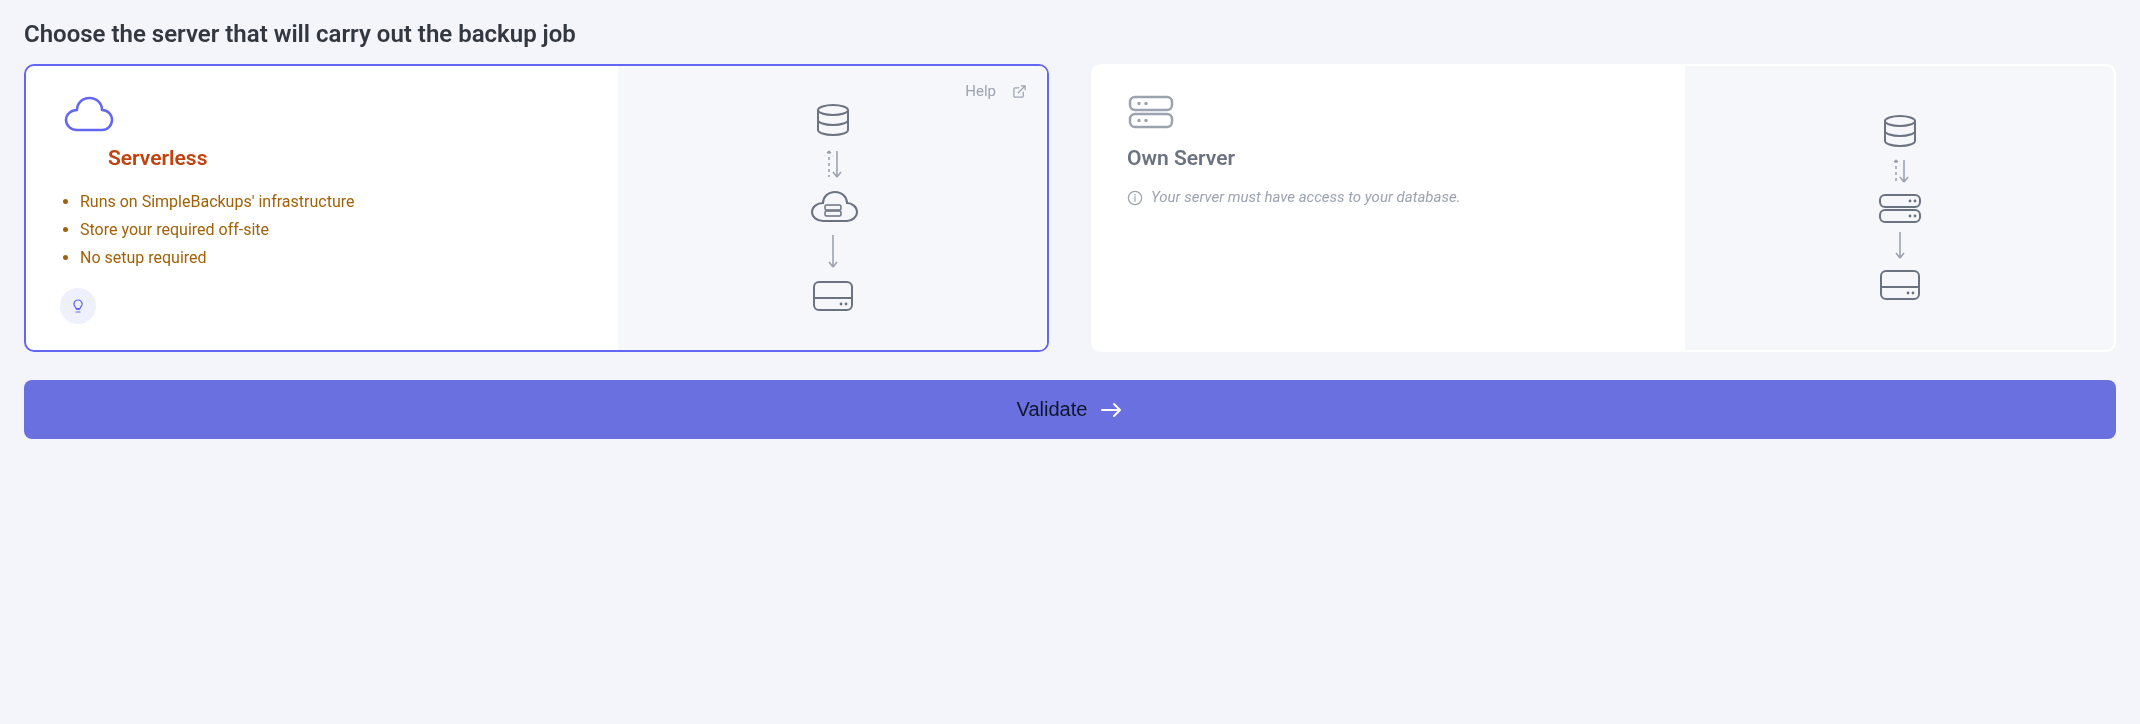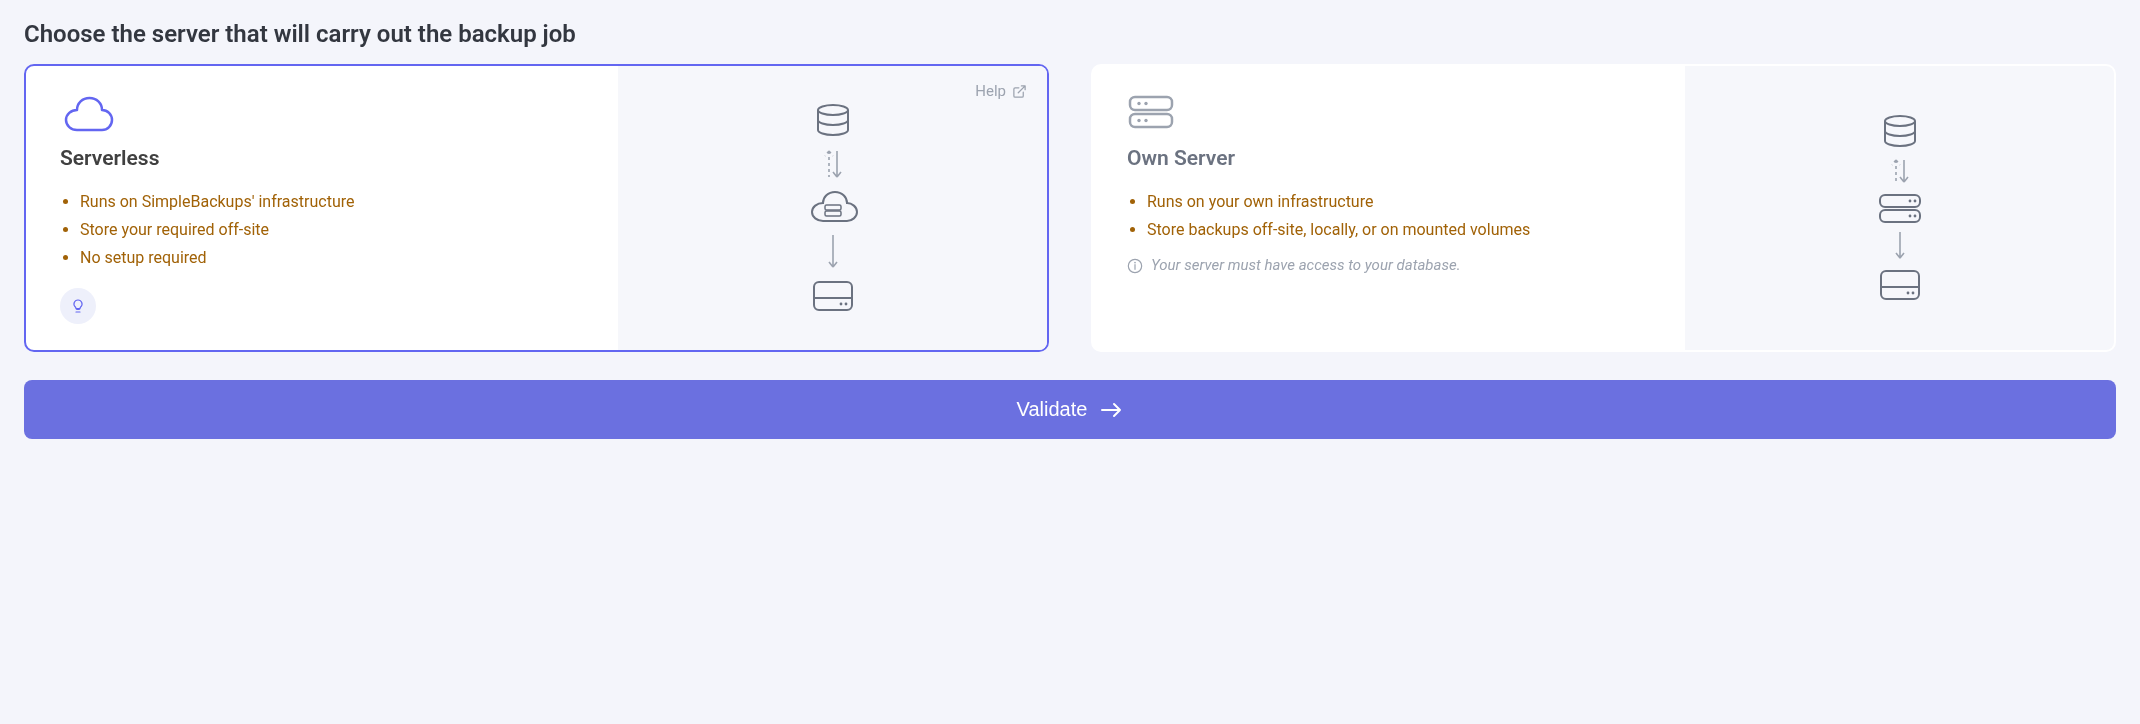--- a/index.html
+++ b/index.html
@@ -51,21 +51,22 @@
     }
     .card-icon {
       margin-bottom: 10px;
     }
     .card-title {
       font-size: 21px;
       font-weight: 600;
       margin-bottom: 18px;
     }
     .card.selected .card-title {
-      color: #404040;
+      color: #c2410c;
+      margin-left: 48px;
     }
     .card:not(.selected) .card-title {
       color: #6b7280;
     }
     .card ul {
       list-style: disc;
       padding-left: 20px;
       color: #a16207;
       font-size: 16px;
       line-height: 1.75;
@@ -82,21 +83,21 @@
       color: #6366f1;
     }
     .help-link {
       position: absolute;
       top: 16px;
       right: 20px;
       color: #9ca3af;
       font-size: 15px;
       display: flex;
       align-items: center;
-      gap: 6px;
+      gap: 16px;
       cursor: pointer;
     }
     .note {
       display: flex;
       align-items: flex-end;
       gap: 8px;
       color: #9ca3af;
       font-style: italic;
       font-size: 15px;
       margin-top: 12px;
@@ -106,21 +107,21 @@
     }
     .diagram {
       display: flex;
       flex-direction: column;
       align-items: center;
       gap: 4px;
     }
     .validate-btn {
       width: 100%;
       background: #6b70e0;
-      color: #ffffff;
+      color: #0f172a;
       border: none;
       border-radius: 8px;
       padding: 18px;
       font-size: 20px;
       font-weight: 500;
       cursor: pointer;
       display: flex;
       align-items: center;
       justify-content: center;
       gap: 14px;
@@ -198,24 +199,20 @@
         <svg width="48" height="38" viewBox="0 0 48 38" fill="none">
           <rect x="3" y="3" width="42" height="13" rx="5" stroke="#9ca3af" stroke-width="2.5" fill="none"></rect>
           <rect x="3" y="20" width="42" height="13" rx="5" stroke="#9ca3af" stroke-width="2.5" fill="none"></rect>
           <circle cx="12" cy="9.5" r="1.7" fill="#9ca3af"></circle>
           <circle cx="19" cy="9.5" r="1.7" fill="#9ca3af"></circle>
           <circle cx="12" cy="26.5" r="1.7" fill="#9ca3af"></circle>
           <circle cx="19" cy="26.5" r="1.7" fill="#9ca3af"></circle>
         </svg>
       </div>
       <h2 class="card-title">Own Server</h2>
-      <ul>
-        <li>Runs on your own infrastructure</li>
-        <li>Store backups off-site, locally, or on mounted volumes</li>
-      </ul>
       <div class="note">
         <svg width="16" height="16" viewBox="0 0 24 24" fill="none">
           <circle cx="12" cy="12" r="10" stroke="#9ca3af" stroke-width="1.8"></circle>
           <line x1="12" y1="10" x2="12" y2="17" stroke="#9ca3af" stroke-width="1.8" stroke-linecap="round"></line>
           <circle cx="12" cy="7" r="1.2" fill="#9ca3af"></circle>
         </svg>
         <span>Your server must have access to your database.</span>
       </div>
     </div>
     <div class="card-right">

